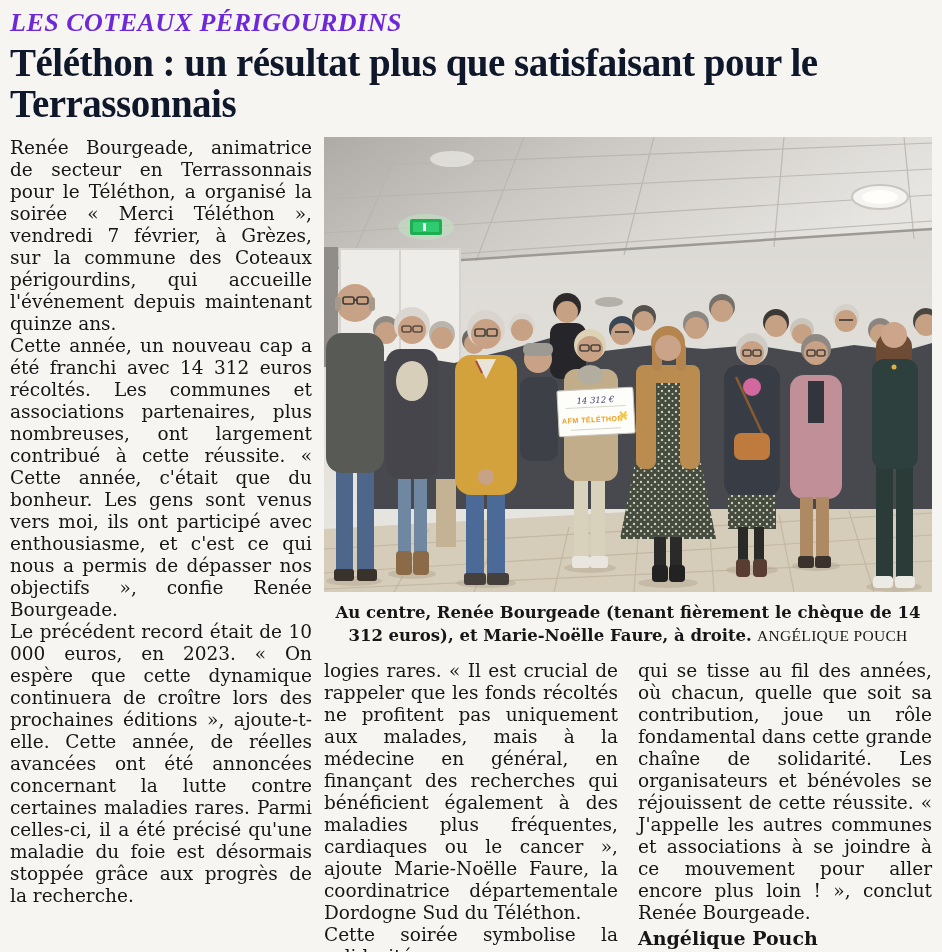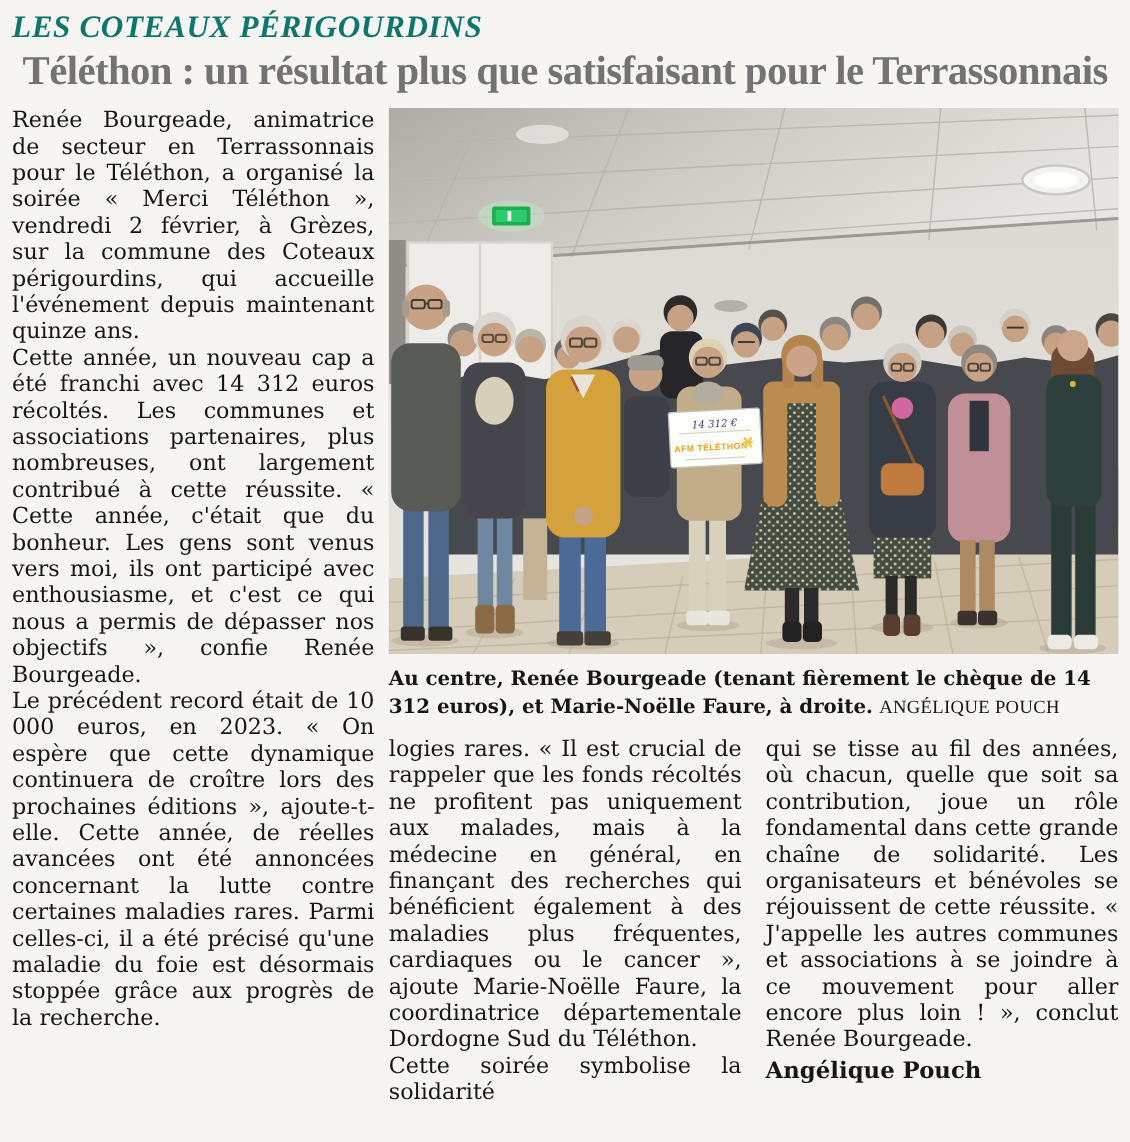--- a/index.html
+++ b/index.html
@@ -8,48 +8,47 @@
     background:#f6f5f2;
     font-family:"DejaVu Serif",serif;
     color:#161616;
   }
   .page{padding:6px 10px 0 10px;}
 
   .kicker{
     font-family:"Liberation Serif",serif;
     font-style:italic;font-weight:bold;
     font-size:26px;letter-spacing:.5px;
-    color:#0f766e;margin:2px 0 4px 0;
+    color:#6d28d9;margin:2px 0 4px 0;
   }
   .headline{
     font-family:"Liberation Serif",serif;
-    font-weight:bold;font-size:34px;line-height:1.06;
-    letter-spacing:-.5px;color:#737373;
+    font-weight:bold;font-size:39px;line-height:1.06;
+    letter-spacing:-.5px;color:#0f172a;
     margin:0 0 12px 0;
-    text-align:center;
   }
 
   .content{display:flex;gap:12px;align-items:flex-start;}
   .col-left{width:302px;flex:none;}
   .right-area{width:608px;flex:none;}
 
   p.body{
     font-size:18.5px;line-height:22px;text-align:justify;
     margin:0;hyphens:auto;-webkit-hyphens:auto;
   }
   .subhead{
     font-weight:bold;font-size:20px;line-height:24px;
     margin:16px 0 2px 0;
   }
 
   .photo-frame{width:608px;height:455px;background:#d8d5d1;}
   .photo-frame svg{display:block;}
 
   .caption{
-    margin-top:9px;font-size:16.5px;line-height:23px;text-align:left;
+    margin-top:9px;font-size:16.5px;line-height:23px;text-align:center;
   }
   .cap-main{font-weight:bold;}
   .cap-credit{
     font-family:"Liberation Serif",serif;
     font-weight:normal;font-size:15.5px;letter-spacing:.3px;
   }
 
   .two-cols{display:flex;gap:20px;margin-top:13px;}
   .col{width:294px;flex:none;}
   .byline{font-weight:bold;font-size:19px;margin-top:3px;}
@@ -58,21 +57,21 @@
 <body>
 
 <div class="page">
 
   <div class="kicker">LES COTEAUX PÉRIGOURDINS</div>
   <h1 class="headline">Téléthon : un résultat plus que satisfaisant pour le Terrassonnais</h1>
 
   <div class="content">
 
     <div class="col-left">
-      <p class="body">Renée Bourgeade, animatrice de secteur en Terrassonnais pour le Téléthon, a organisé la soirée « Merci Téléthon », vendredi 2 février, à Grèzes, sur la commune des Coteaux périgourdins, qui accueille l'événement depuis maintenant quinze ans.</p>
+      <p class="body">Renée Bourgeade, animatrice de secteur en Terrassonnais pour le Téléthon, a organisé la soirée « Merci Téléthon », vendredi 7 février, à Grèzes, sur la commune des Coteaux périgourdins, qui accueille l'événement depuis maintenant quinze ans.</p>
       <p class="body">Cette année, un nouveau cap a été franchi avec 14 312 euros récoltés. Les communes et associations partenaires, plus nombreuses, ont largement contribué à cette réussite. « Cette année, c'était que du bonheur. Les gens sont venus vers moi, ils ont participé avec enthousiasme, et c'est ce qui nous a permis de dépasser nos objectifs », confie Renée Bourgeade.</p>
       <p class="body">Le précédent record était de 10 000 euros, en 2023. « On espère que cette dynamique continuera de croître lors des prochaines éditions », ajoute-t-elle. Cette année, de réelles avancées ont été annoncées concernant la lutte contre certaines maladies rares. Parmi celles-ci, il a été précisé qu'une maladie du foie est désormais stoppée grâce aux progrès de la recherche.</p>
 
     </div>
 
     <div class="right-area">
 
       <div class="photo-frame">
         <svg viewBox="0 0 608 455" width="608" height="455" xmlns="http://www.w3.org/2000/svg">
           <defs>

